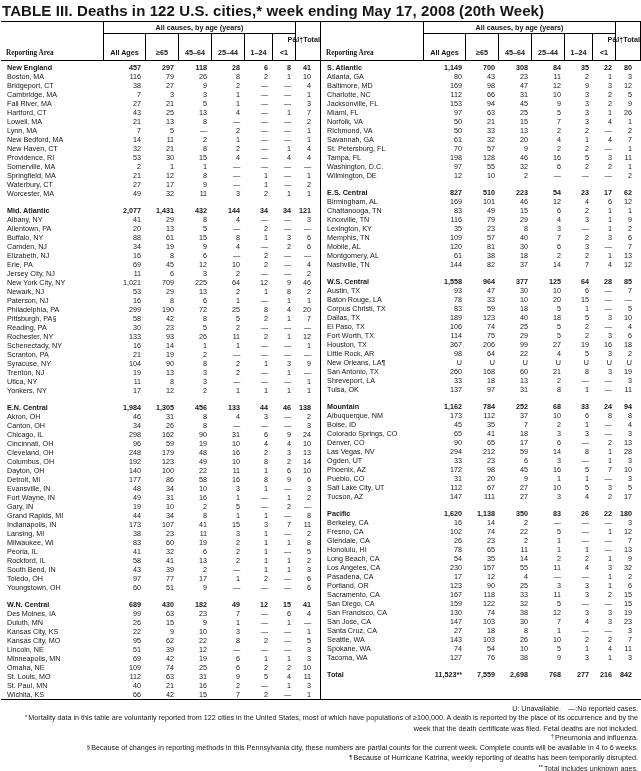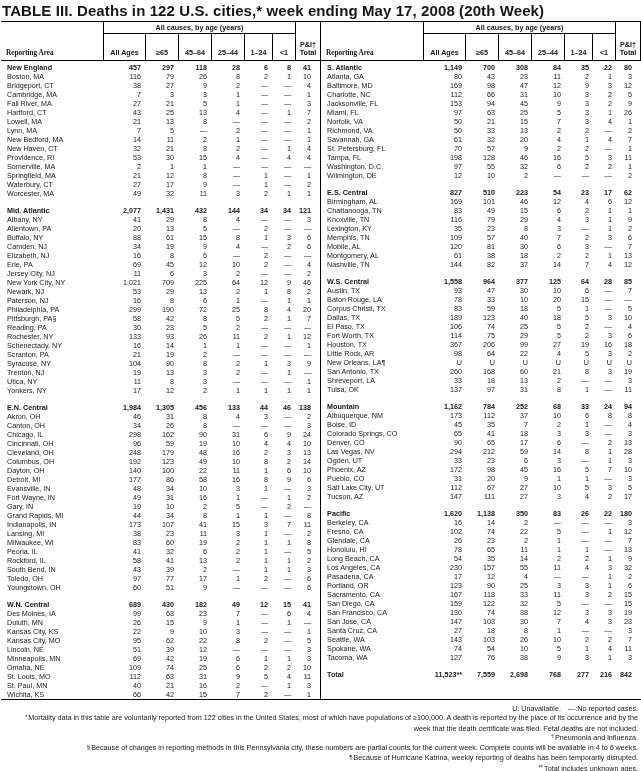--- a/index.html
+++ b/index.html
@@ -33,21 +33,21 @@
   }
   .h-col {
     grid-row:2; border-left:0.8px solid #000;
     display:flex; align-items:flex-end; justify-content:center;
     text-align:left; padding-bottom:3px; line-height:8px;
   }
   .h-col.c2{grid-column:2;} .h-col.c3{grid-column:3;} .h-col.c4{grid-column:4;}
   .h-col.c5{grid-column:5;} .h-col.c6{grid-column:6;} .h-col.c7{grid-column:7;}
   .h-pni {
     grid-column:8; grid-row:1/3; border-left:0.8px solid #000;
-    display:flex; flex-direction:column; align-items:center; justify-content:flex-end;
+    display:flex; flex-direction:row; align-items:center; justify-content:flex-end;
     padding-bottom:3px; text-align:left; line-height:8px;
   }
   
   .tbody { display:flex; align-items:stretch; border-bottom:1.4px solid #000; min-height:637px; }
   .bhalf { width:388px; box-sizing:border-box; padding-top:2px; }
   .bhalf.lefthalf { border-right:0.8px solid #000; }
   .trow {
     display:grid;
     grid-template-columns:1fr 42px 33px 33px 33px 28px 23px 25px;
     height:9px; line-height:9px; font-size:7.2px; white-space:nowrap;

